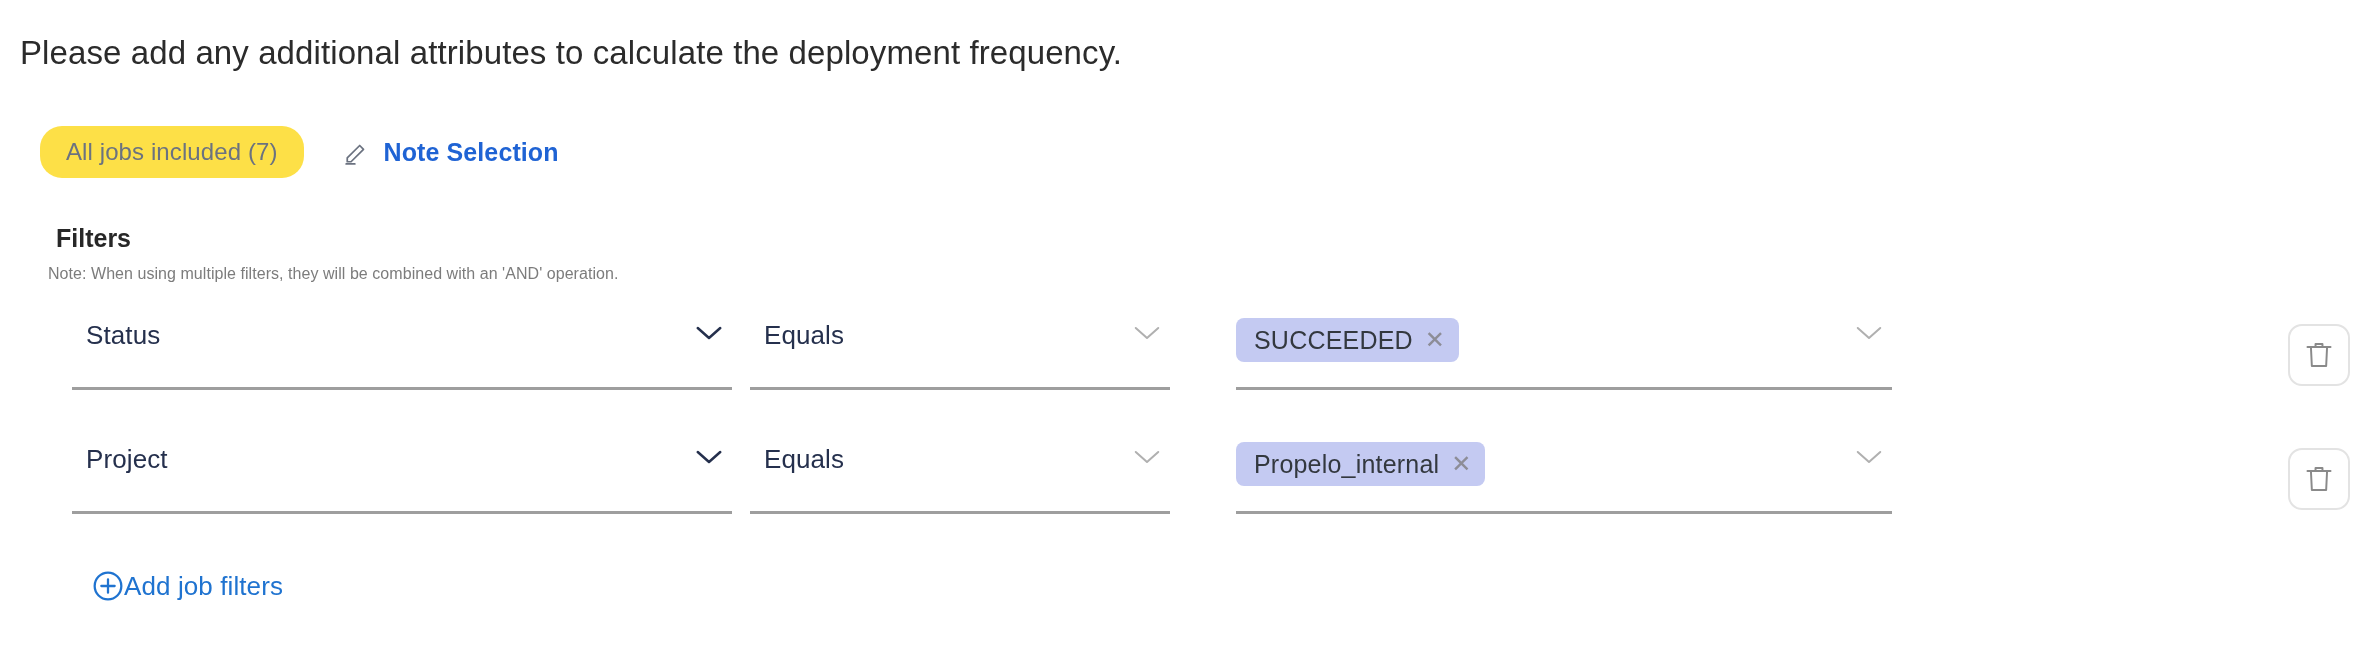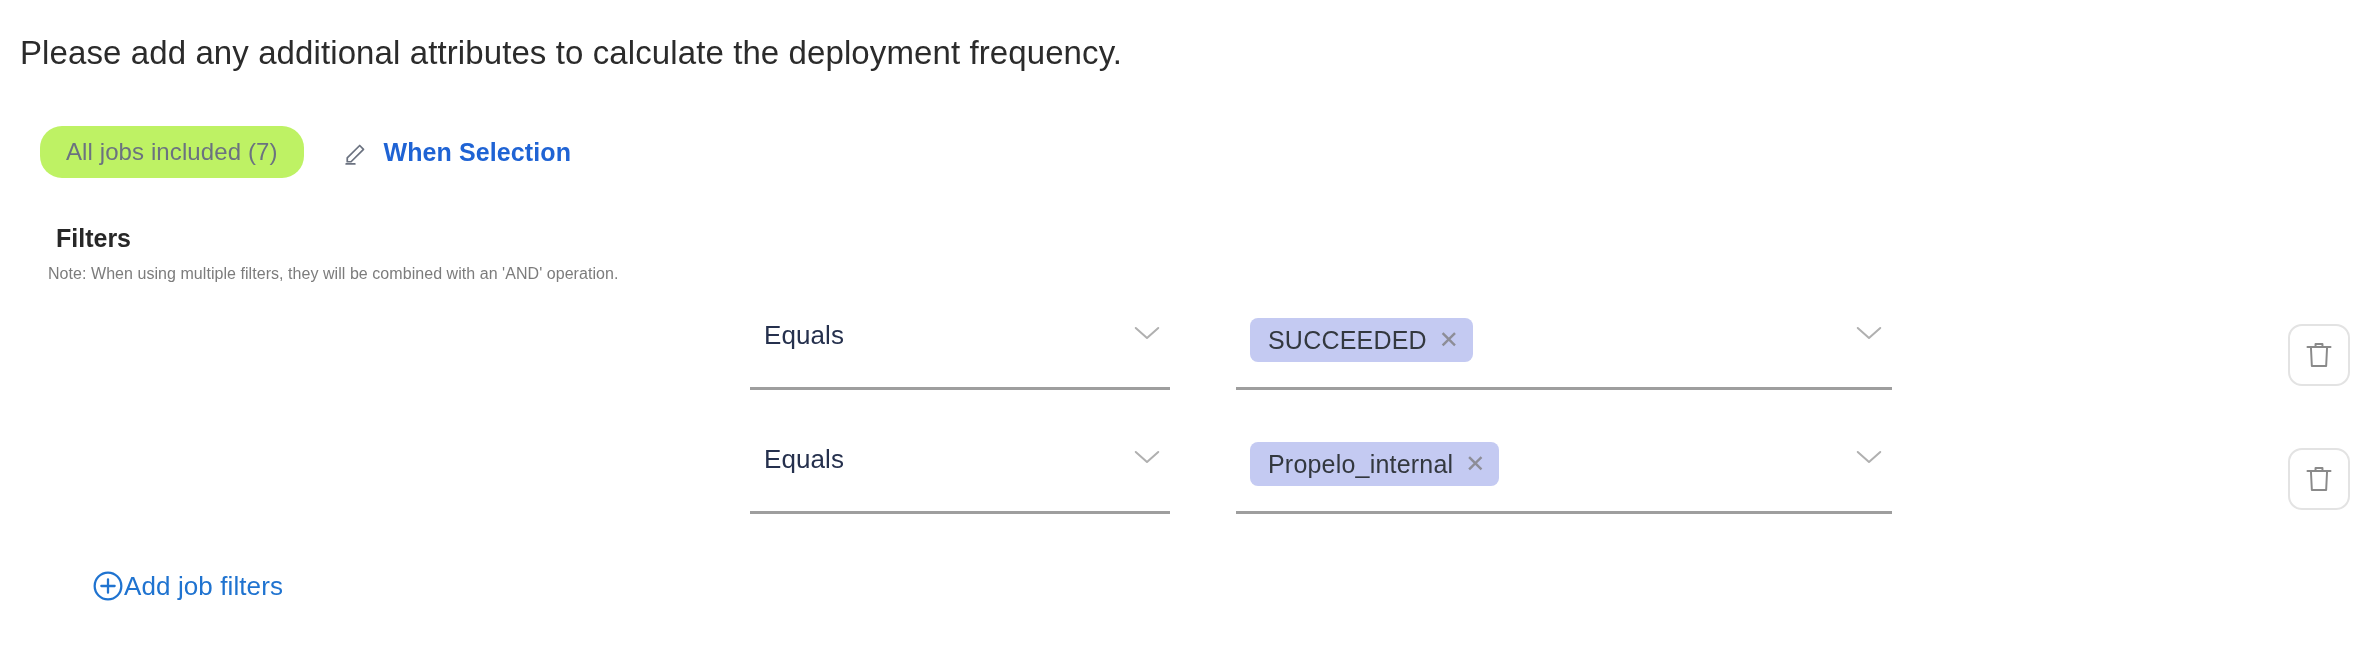--- a/index.html
+++ b/index.html
@@ -32,21 +32,21 @@
   
   .selection-row {
     position: absolute;
     left: 40px;
     top: 126px;
     display: flex;
     align-items: center;
     gap: 40px;
   }
   .jobs-pill {
-    background: #bef264;
+    background: #fde047;
     color: #6b7280;
     font-size: 24px;
     line-height: 24px;
     padding: 14px 26px;
     border-radius: 22px;
     white-space: nowrap;
     letter-spacing: 0.1px;
   }
   .edit-selection {
     display: flex;
@@ -135,21 +135,20 @@
   .chevron.light path { stroke: #b0b0b0; }
 
   
   .chip {
     display: inline-flex;
     align-items: center;
     gap: 12px;
     background: #c4caf2;
     border-radius: 8px;
     padding: 8px 14px 8px 18px;
-    margin-left: 14px;
     margin-top: -2px;
     max-width: 520px;
   }
   .chip-label {
     font-size: 25px;
     line-height: 28px;
     color: #33383f;
     white-space: nowrap;
     letter-spacing: 0.2px;
   }
@@ -203,29 +202,35 @@
 <div class="intro">Please add any additional attributes to calculate the deployment frequency.</div>
 
 <div class="selection-row">
   <div class="jobs-pill">All jobs included (7)</div>
 
   <div class="edit-selection">
     <svg class="pencil-icon" viewBox="0 0 24 24" fill="none">
       <path d="M3 17.5 L14.5 6 L18 9.5 L6.5 21 L3 21 Z" stroke="#6b7280" stroke-width="1.6" stroke-linejoin="round"></path>
       <path d="M2 23 H10" stroke="#6b7280" stroke-width="1.6" stroke-linecap="round"></path>
     </svg>
-    <span class="edit-selection-label">When Selection</span>
+    <span class="edit-selection-label">Note Selection</span>
   </div>
 </div>
 
 <div class="filters-title">Filters</div>
 
 <div class="filters-note">Note: When using multiple filters, they will be combined with an 'AND' operation.</div>
 
 <div class="filter-row row-0">
+  <div class="field field-attr">
+    <span class="field-text">Status</span>
+    <svg class="chevron dark" viewBox="0 0 24 14" fill="none">
+      <path d="M3 3 L12 11 L21 3" stroke-width="2" stroke-linecap="round" stroke-linejoin="round"></path>
+    </svg>
+  </div>
 
   <div class="field field-op">
     <span class="field-text">Equals</span>
     <svg class="chevron light" viewBox="0 0 24 14" fill="none">
       <path d="M3 3 L12 11 L21 3" stroke-width="1.6" stroke-linecap="round" stroke-linejoin="round"></path>
     </svg>
   </div>
 
   <div class="field field-value">
     <span class="chip">
@@ -240,20 +245,26 @@
 
 <div class="delete-btn row-0">
   <svg class="trash-icon" viewBox="0 0 24 26" fill="none">
     <path d="M2 6 H22" stroke="#8a8a8a" stroke-width="1.7" stroke-linecap="round"></path>
     <path d="M9 6 V3.5 H15 V6" stroke="#8a8a8a" stroke-width="1.7" stroke-linejoin="round"></path>
     <path d="M5 6 L5.8 22.5 H18.2 L19 6" stroke="#8a8a8a" stroke-width="1.7" stroke-linejoin="round"></path>
   </svg>
 </div>
 
 <div class="filter-row row-1">
+  <div class="field field-attr">
+    <span class="field-text">Project</span>
+    <svg class="chevron dark" viewBox="0 0 24 14" fill="none">
+      <path d="M3 3 L12 11 L21 3" stroke-width="2" stroke-linecap="round" stroke-linejoin="round"></path>
+    </svg>
+  </div>
 
   <div class="field field-op">
     <span class="field-text">Equals</span>
     <svg class="chevron light" viewBox="0 0 24 14" fill="none">
       <path d="M3 3 L12 11 L21 3" stroke-width="1.6" stroke-linecap="round" stroke-linejoin="round"></path>
     </svg>
   </div>
 
   <div class="field field-value">
     <span class="chip">

